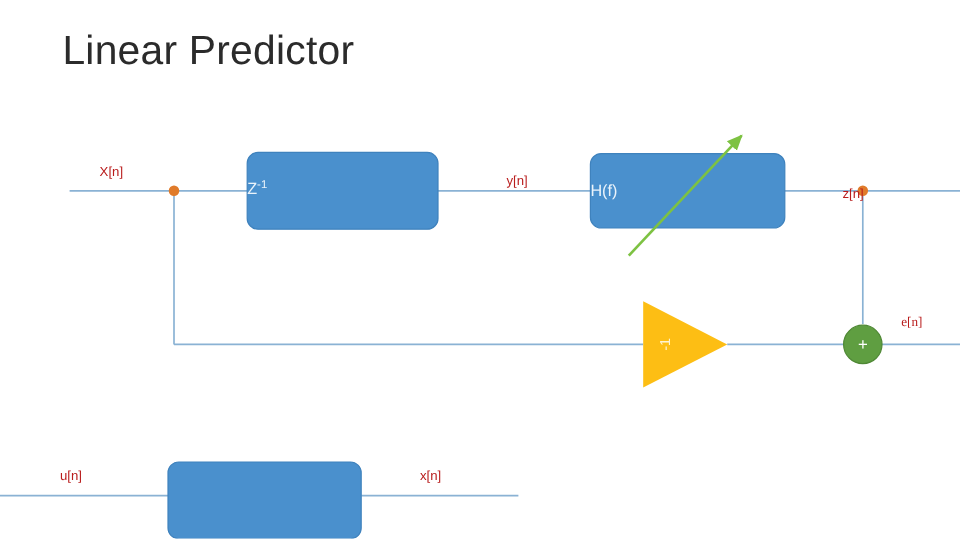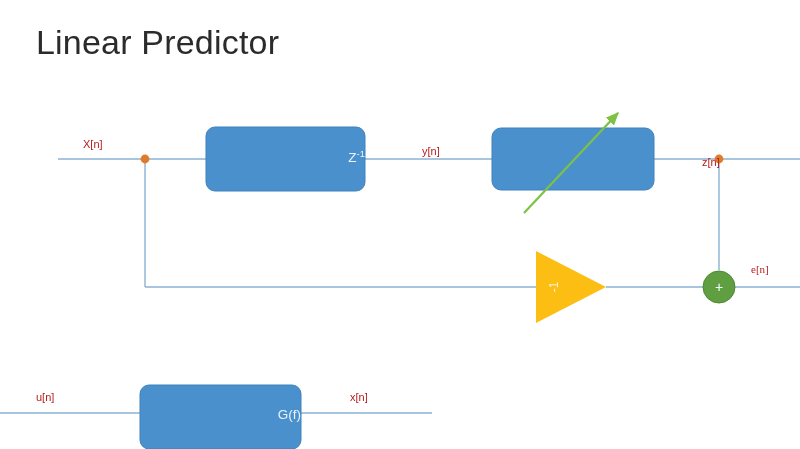--- a/index.html
+++ b/index.html
@@ -13,21 +13,21 @@
   }
   #slide {
     position: relative;
     width: 800px;
     height: 449px;
     background: #ffffff;
     overflow: hidden;
   }
   #slide-title {
     position: absolute;
-    left: 36px;
+    left: 52px;
     top: 22px;
     font-size: 34px;
     font-weight: 400;
     color: #2b2b2b;
     letter-spacing: 0.2px;
     line-height: 40px;
     white-space: nowrap;
   }
   .diagram-svg {
     position: absolute;
@@ -41,21 +41,21 @@
     font-size: 11px;
     color: #b91c1c;
     white-space: nowrap;
     line-height: 16px;
   }
   .block-label {
     position: absolute;
     font-size: 13.5px;
     color: #eaf3fb;
     white-space: nowrap;
-    text-align: right;
+    text-align: left;
     line-height: 16px;
   }
   .block-label sup {
     font-size: 9.5px;
     vertical-align: super;
     line-height: 0;
   }
   .gain-label {
     position: absolute;
     font-size: 12px;
@@ -124,32 +124,32 @@
         <path d="M0,0.4 L6,3 L0,5.6 z" fill="#7dc242"></path>
       </marker>
     </defs>
     <line x1="524" y1="213" x2="618" y2="113" stroke="#7dc242" stroke-width="2.2" fill="none" marker-end="url(#greenhead)"></line>
   </svg>
 
   <div class="block-label" style="left:206px; top:150px; width:159px;">
     <span>Z</span><sup>-1</sup>
   </div>
 
+  <div class="block-label" style="left:492px; top:151px; width:162px;">H(f)</div>
 
-  <div class="block-label" style="left:140px; top:407px; width:161px;">G(f)</div>
 
   <div class="gain-label" style="left:549px; top:280px;">-1</div>
 
   <div class="sum-label" style="left:711px; top:280px; width:16px;">+</div>
 
   <div class="sig-label" style="left:83px; top:136px;">X[n]</div>
 
   <div class="sig-label" style="left:422px; top:143px;">y[n]</div>
 
   <div class="sig-label" style="left:702px; top:154px;">z[n]</div>
 
   <div class="sig-label" style="left:751px; top:261px;font-family:Liberation Serif, serif;">e[n]</div>
 
-  <div class="sig-label" style="left:36px; top:389px;">u[n]</div>
+  <div class="sig-label" style="left:50px; top:389px;">u[n]</div>
 
   <div class="sig-label" style="left:350px; top:389px;">x[n]</div>
 
 </div>
 
 </body></html>

